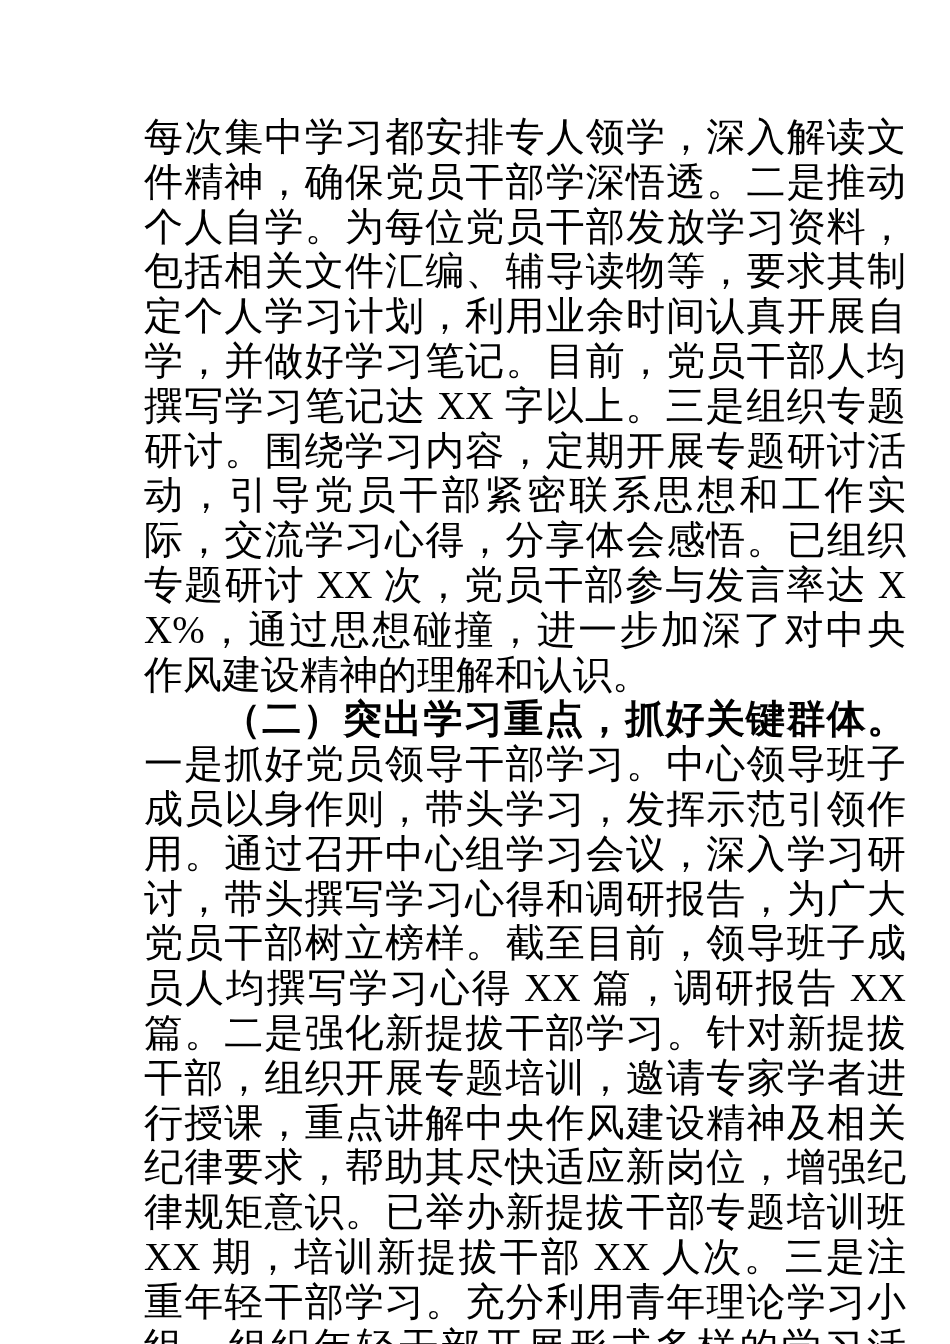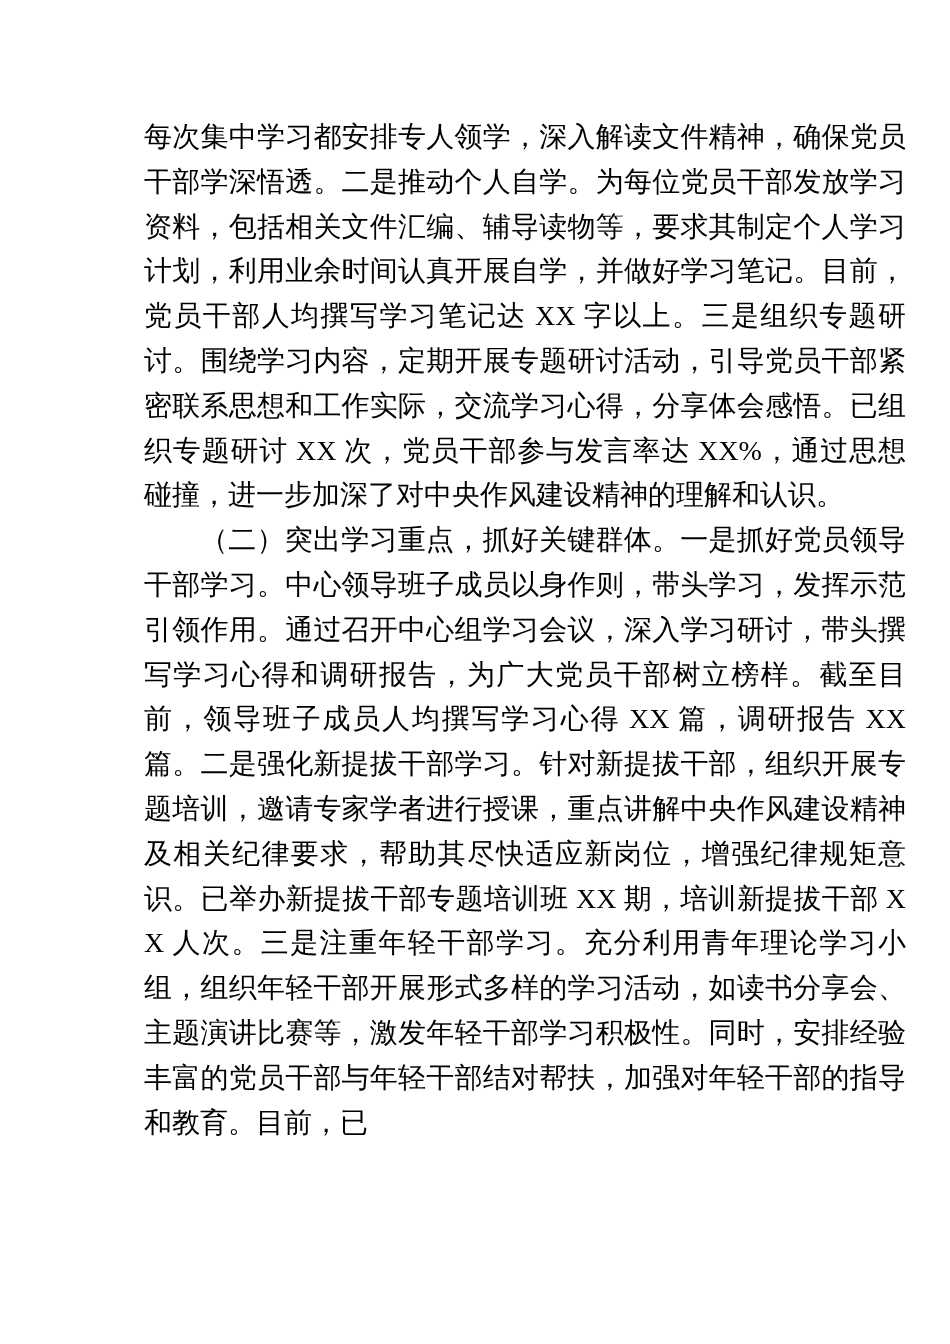--- a/index.html
+++ b/index.html
@@ -17,32 +17,32 @@
   }
   .text-block {
     position: absolute;
     left: 144px;
     top: 115px;
     width: 762px;
   }
   .para {
     margin: 0;
     padding: 0;
-    font-size: 28px;
+    font-size: 39px;
     line-height: 44.8px;
     color: #000000;
     text-align: justify;
     text-justify: inter-ideograph;
     word-break: break-all;
   }
   .para.indent {
     text-indent: 2em;
   }
   .run-bold {
-    font-weight: normal;
+    font-weight: bold;
   }
 </style>
 </head>
 <body>
 
 <div class="page">
   <div class="text-block">
 
     <p class="para"><span>每次集中学习都安排专人领学，深入解读文件精神，确保党员干部学深悟透。二是推动个人自学。为每位党员干部发放学习资料，包括相关文件汇编、辅导读物等，要求其制定个人学习计划，利用业余时间认真开展自学，并做好学习笔记。目前，党员干部人均撰写学习笔记达 XX 字以上。三是组织专题研讨。围绕学习内容，定期开展专题研讨活动，引导党员干部紧密联系思想和工作实际，交流学习心得，分享体会感悟。已组织专题研讨 XX 次，党员干部参与发言率达 XX%，通过思想碰撞，进一步加深了对中央作风建设精神的理解和认识。</span></p>
 

